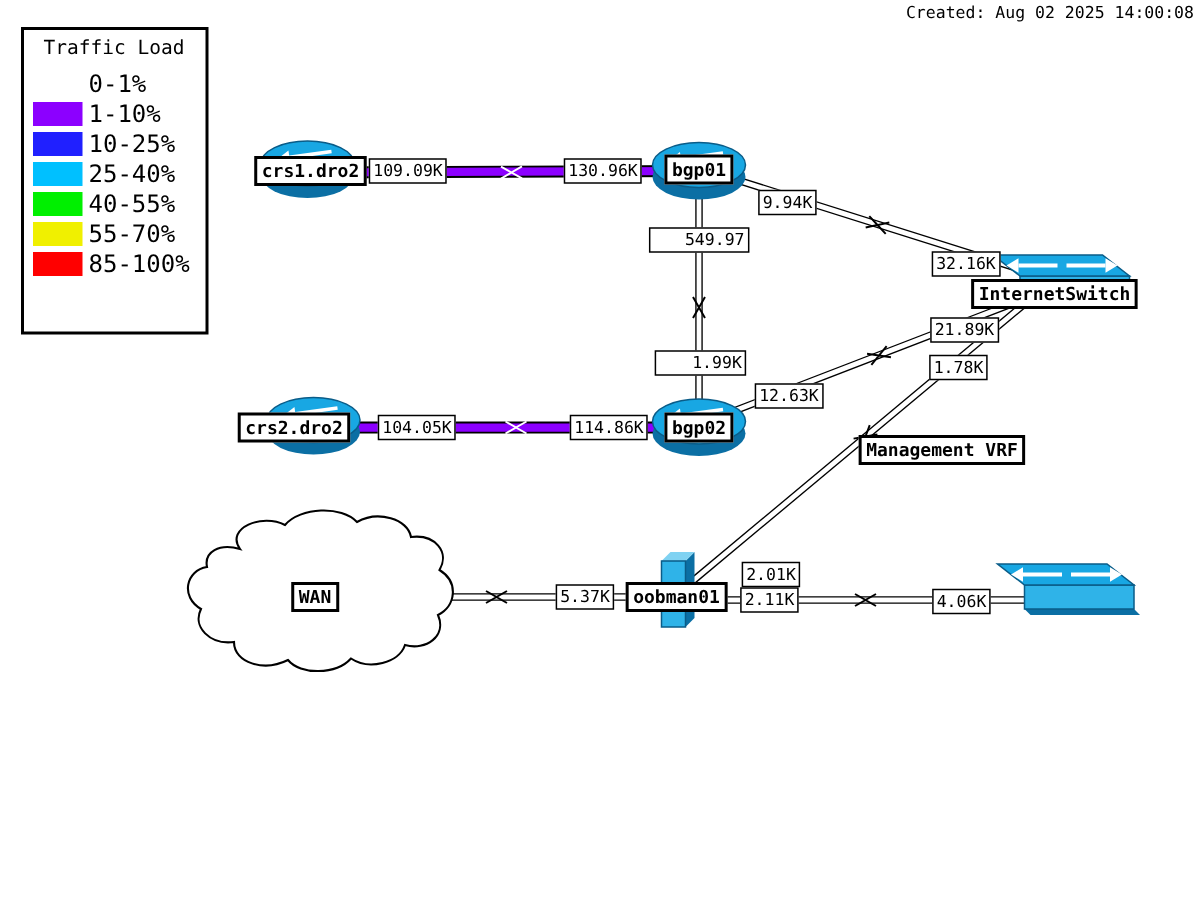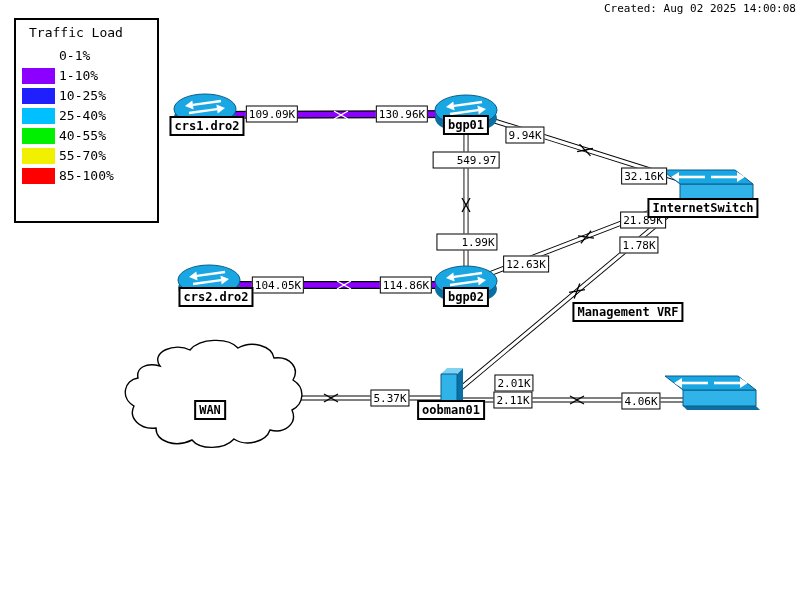--- a/index.html
+++ b/index.html
@@ -1,29 +1,29 @@
 <!DOCTYPE html>
 <html><head>
 <meta charset="utf-8">
 <style>
   html,body{margin:0;padding:0;background:#fff;}
   .stage{position:relative;width:800px;height:552px;background:#fff;overflow:hidden;
          font-family:"DejaVu Sans Mono",monospace;color:#000;}
   .created{position:absolute;top:2px;right:4px;font-size:11px;white-space:nowrap;}
-  .legend{position:absolute;left:14px;top:18px;width:121px;height:201px;border:2px solid #000;background:#fff;padding-left:20px;}
+  .legend{position:absolute;left:14px;top:18px;width:121px;height:201px;border:2px solid #000;background:#fff;}
   .legend-title{position:absolute;left:13px;top:5px;font-size:13px;white-space:nowrap;}
   #legend-rows{position:absolute;left:0;top:26px;right:0;}
   .legend-row{position:relative;height:20px;}
   .swatch{position:absolute;left:6px;top:2px;width:33px;height:16px;}
-  .legend-range{position:absolute;left:43px;top:2px;font-size:13px;line-height:16px;white-space:nowrap;}
+  .legend-range{position:absolute;left:43px;top:2px;font-size:16px;line-height:16px;white-space:nowrap;}
   #map-svg{position:absolute;left:0;top:0;width:800px;height:600px;}
   .labels-layer{position:absolute;left:0;top:0;width:800px;height:600px;}
   .lbl{position:absolute;transform:translate(-50%,-50%);background:#fff;border:1px solid #000;
        padding:0 2px;font-size:11px;line-height:15px;white-space:nowrap;}
-  .nlbl{border:2px solid #000;font-weight:bold;font-size:12px;line-height:16px;padding:0 3px;margin-top:12px;}
+  .nlbl{border:2px solid #000;font-weight:bold;font-size:12px;line-height:16px;padding:0 3px;}
 </style>
 </head>
 <body>
 
 <div class="stage">
   <div class="created">Created: Aug 02 2025 14:00:08</div>
 
   <svg id="map-svg" xmlns="http://www.w3.org/2000/svg" viewBox="0 0 800 600">
       <g>
         <line x1="205" y1="115" x2="466" y2="114" stroke="#000000" stroke-width="8"></line>
@@ -152,21 +152,21 @@
       <div class="lbl" style="left: 644px; top: 176px;">32.16K</div>
       <div class="lbl" style="left: 526px; top: 264px;">12.63K</div>
       <div class="lbl" style="left: 643px; top: 220px;">21.89K</div>
       <div class="lbl" style="left: 514px; top: 347px; margin-top: 36px;">2.01K</div>
       <div class="lbl" style="left: 639px; top: 245px;">1.78K</div>
       <div class="lbl" style="left: 390px; top: 398px;">5.37K</div>
       <div class="lbl" style="left: 513px; top: 400px;">2.11K</div>
       <div class="lbl" style="left: 641px; top: 401px;">4.06K</div>
       <div class="lbl nlbl" style="left: 207px; top: 114px;">crs1.dro2</div>
       <div class="lbl nlbl" style="left: 466px; top: 113px;">bgp01</div>
-      <div class="lbl nlbl" style="left: 216px; top: 285px;">crs2.dro2</div>
+      <div class="lbl nlbl" style="left: 196px; top: 285px;">crs2.dro2</div>
       <div class="lbl nlbl" style="left: 466px; top: 285px;">bgp02</div>
       <div class="lbl nlbl" style="left: 703px; top: 196px;">InternetSwitch</div>
       <div class="lbl nlbl" style="left: 451px; top: 398px;">oobman01</div>
       <div class="lbl nlbl" style="left: 210px; top: 398px;">WAN</div>
       <div class="lbl nlbl" style="left: 628px; top: 300px;">Management VRF</div>
     </div>
 
   <div class="legend">
     <div class="legend-title">Traffic Load</div>
     <div id="legend-rows">

